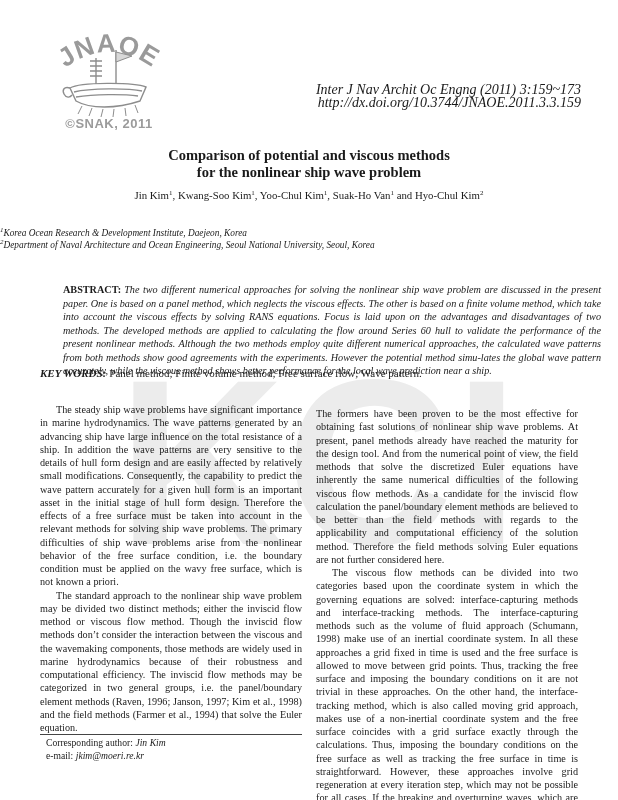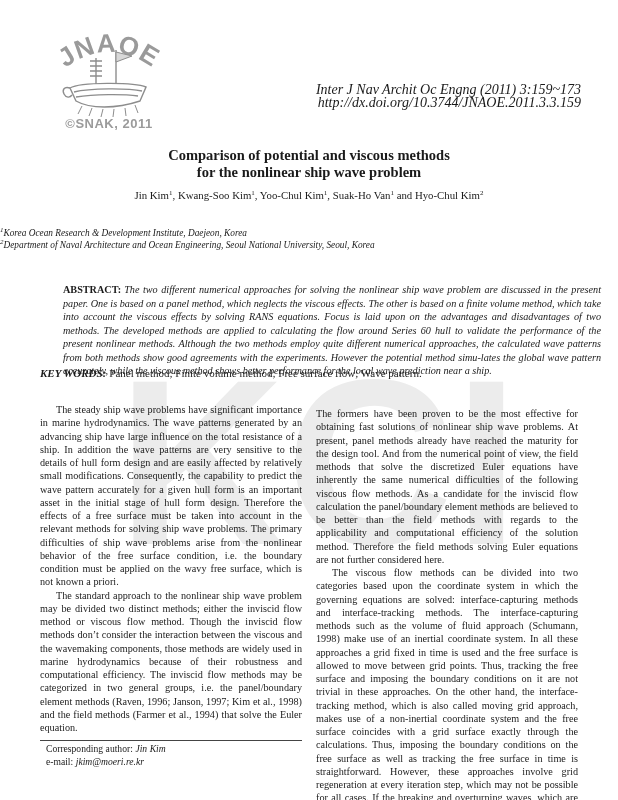--- a/index.html
+++ b/index.html
@@ -64,21 +64,21 @@
   }
   .col{width:262px;font-size:10.2px;line-height:13.25px;text-align:justify;word-spacing:0.2px;}
   .col p{margin:0;}
   .col p.indent{text-indent:16px;}
   .sec-heading{
     font-size:10.2px;letter-spacing:0.6px;margin:2px 0 14px 0;font-weight:normal;
   }
   .right-col{padding-top:4px;}
   
   .footnote{
-    margin-top:6px;border-top:1px solid #444;
+    margin-top:0;border-top:1px solid #444;
     padding:2px 0 0 6px;font-size:9.6px;line-height:12.5px;text-align:left;
   }
   .footnote .it{font-style:italic;}
 </style>
 </head>
 <body>
 
 <div class="page">
 
   <div class="watermark">KCI</div>

